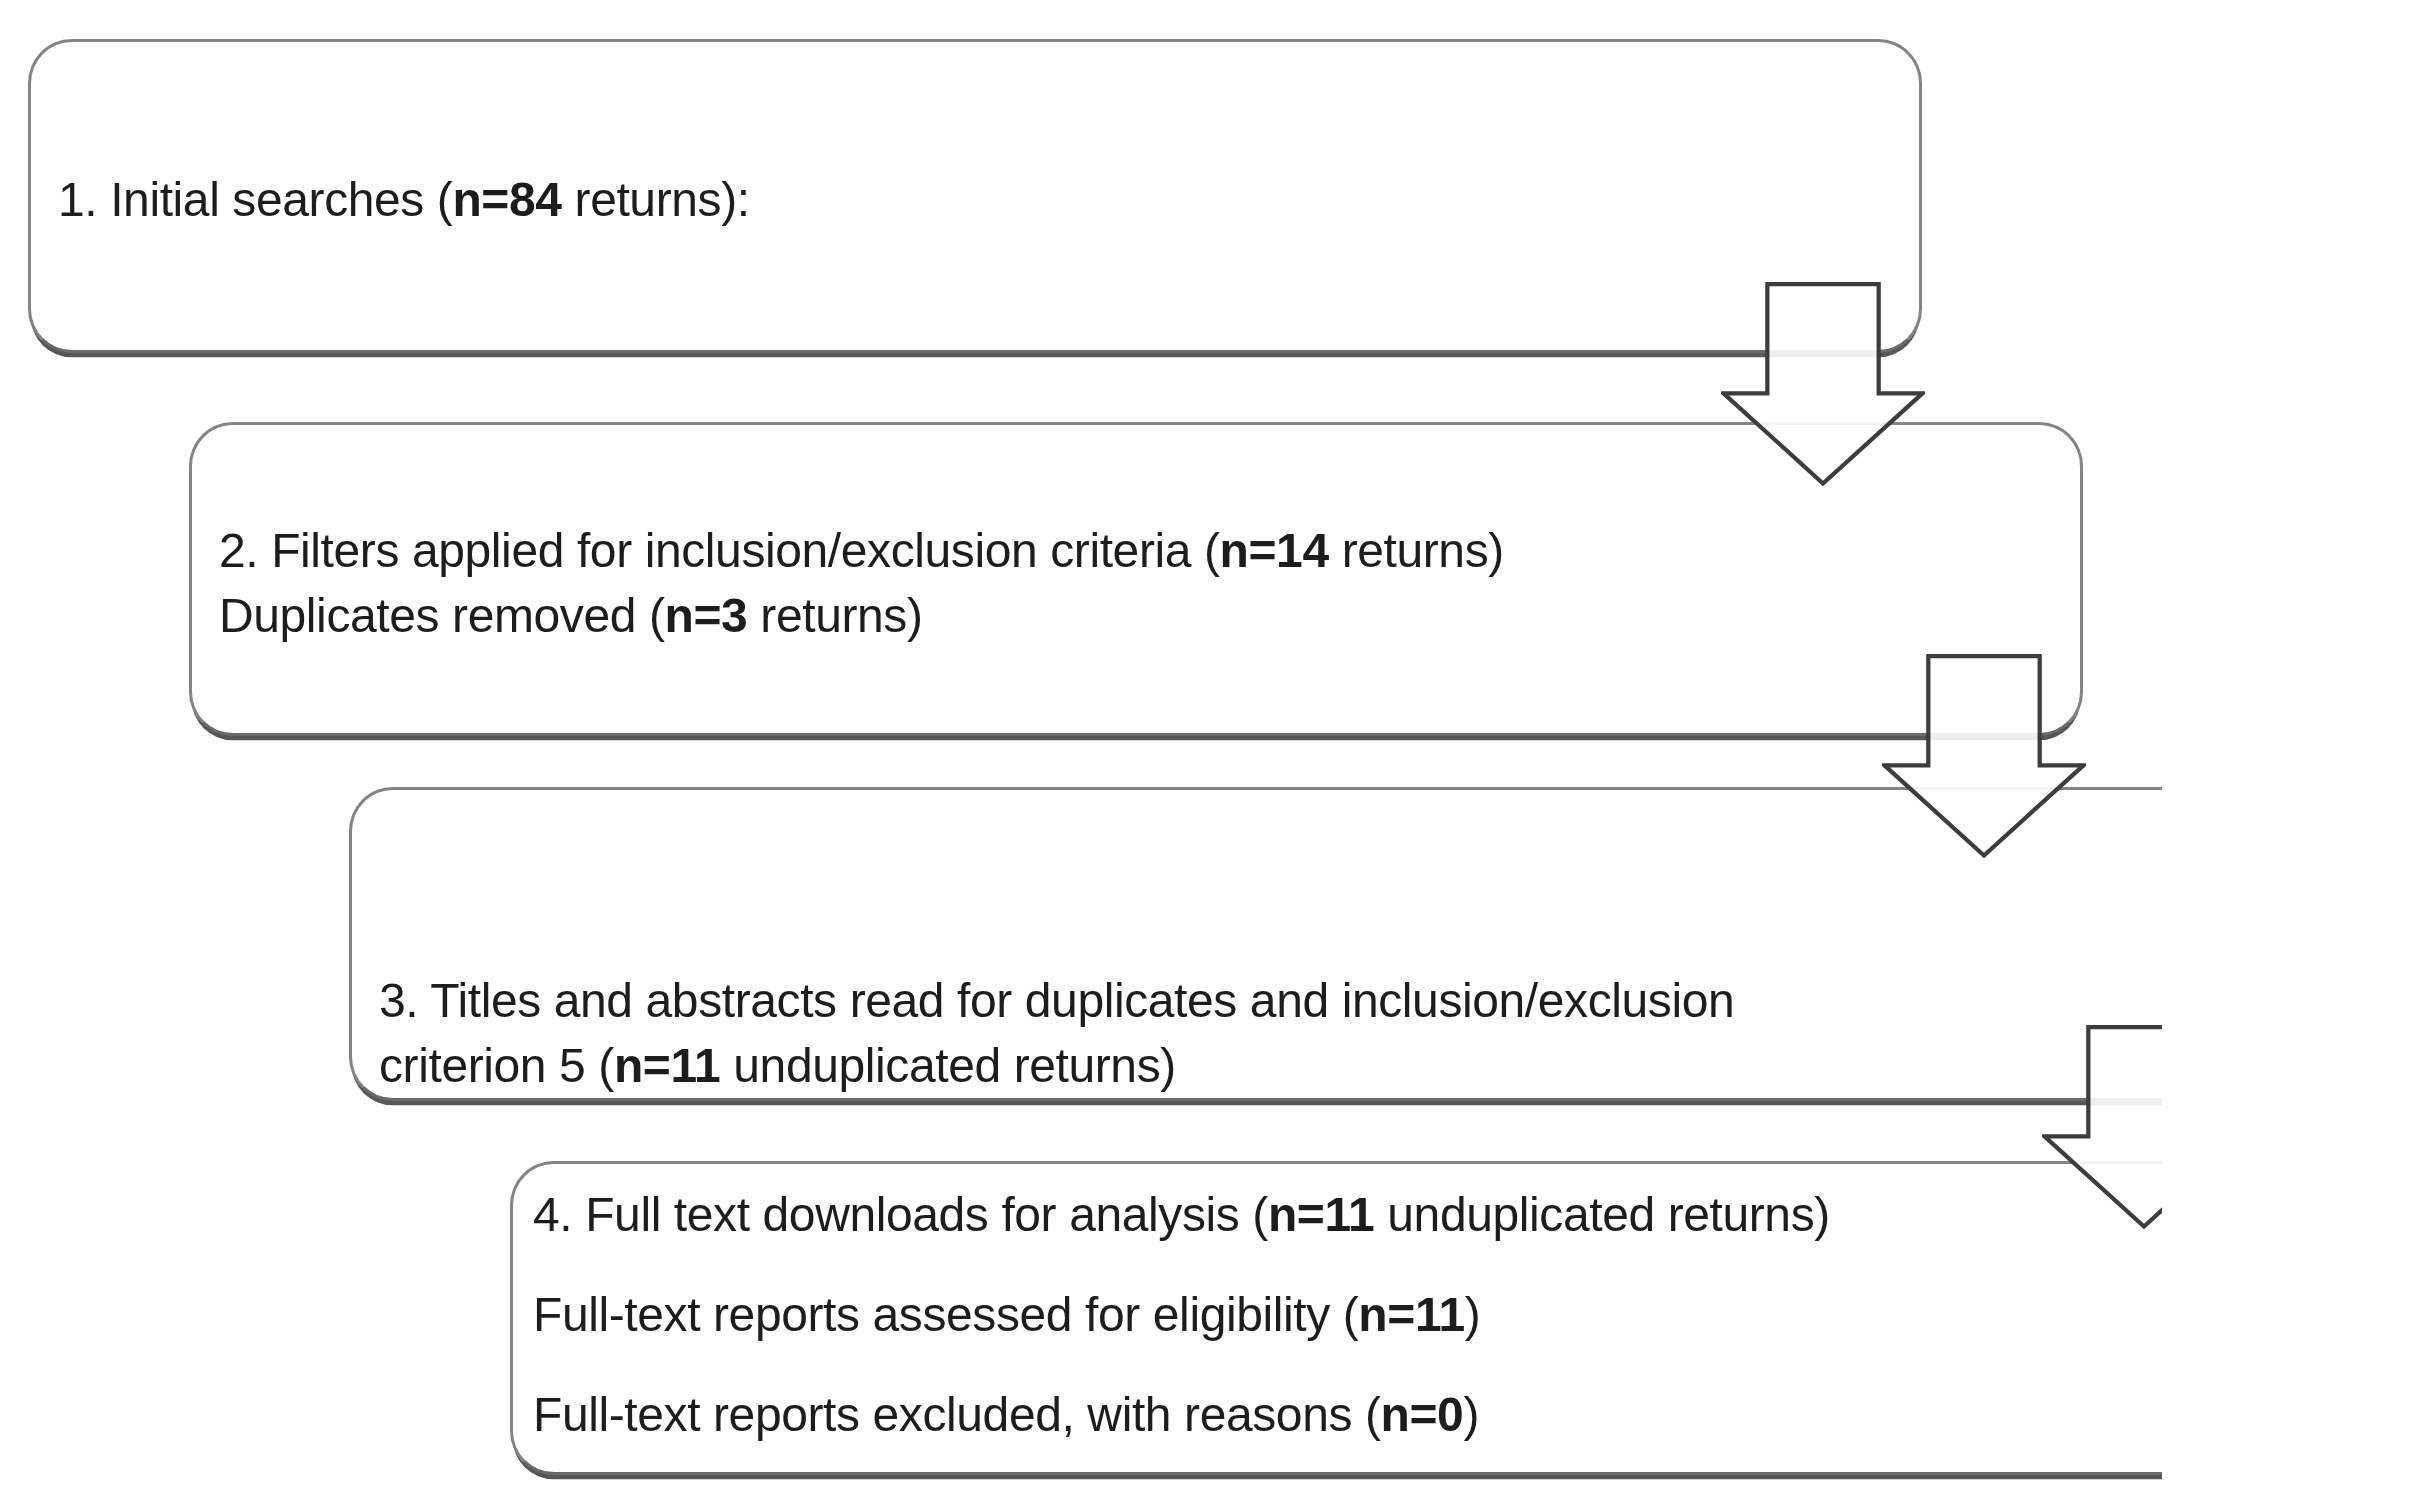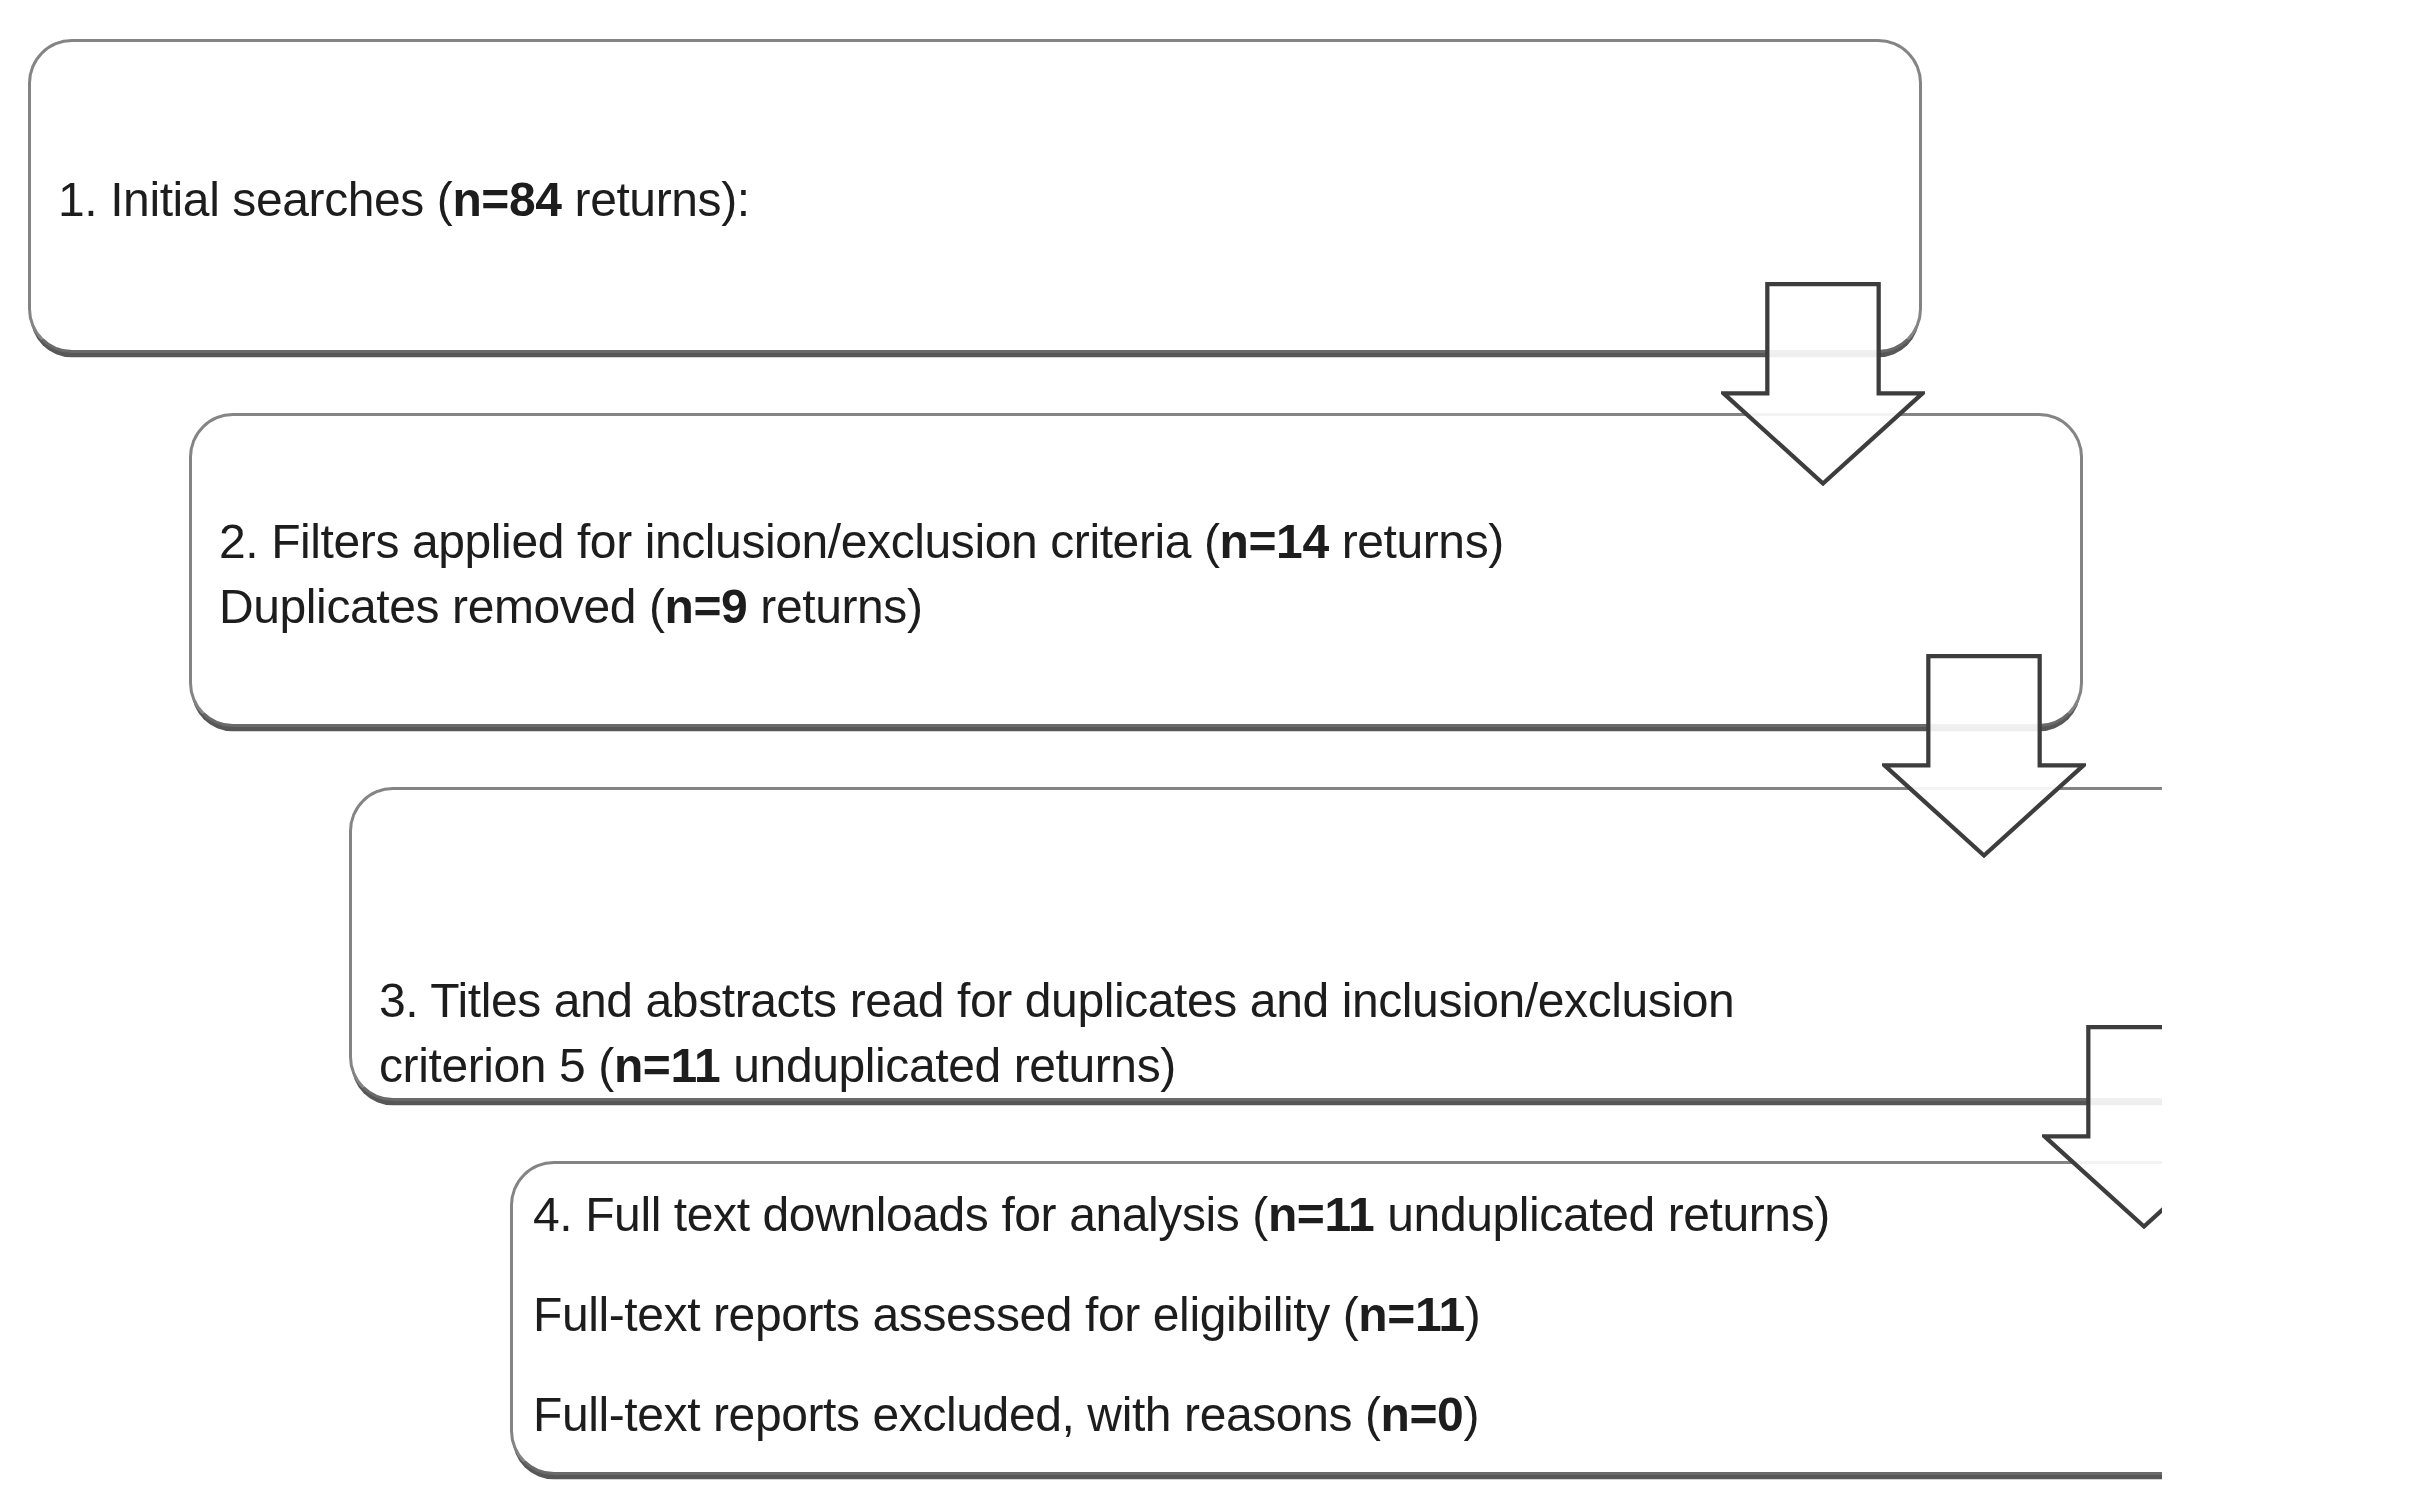--- a/index.html
+++ b/index.html
@@ -20,21 +20,21 @@
     border:3.4px solid #848484;
     border-bottom-color:#6a6a6a;
     border-radius:44px;
     box-shadow:0 6.8px 0 -2.5px #575757;
     display:flex;
     flex-direction:column;
     justify-content:center;
     padding:8.5px 42px 0 27px;
   }
   #box1{left:28px;top:39px;}
-  #box2{left:189px;top:413px;}
+  #box2{left:189px;top:422px;}
   #box3{left:349px;top:787px;justify-content:flex-end;}
   #box4{left:510px;top:1161px;padding-left:20px;}
   .box-text{
     font-size:48px;
     line-height:65px;
     color:#1d1d1d;
     letter-spacing:-0.4px;
   }
   #box1 .box-text{line-height:54px;}
   #box4 .line{margin-bottom:35px;}
@@ -57,21 +57,21 @@
 
   <div class="flow-box" id="box1">
     <div class="box-text">
       <div class="line"><span>1. Initial searches (</span><span class="b">n=84</span><span> returns):</span></div>
     </div>
   </div>
 
   <div class="flow-box" id="box2">
     <div class="box-text">
       <div class="line"><span>2. Filters applied for inclusion/exclusion criteria (</span><span class="b">n=14</span><span> returns)</span></div>
-      <div class="line"><span>Duplicates removed (</span><span class="b">n=9</span><span> returns)</span></div>
+      <div class="line"><span>Duplicates removed (</span><span class="b">n=3</span><span> returns)</span></div>
     </div>
   </div>
 
   <div class="flow-box" id="box3">
     <div class="box-text">
       <div class="line"><span>3. Titles and abstracts read for duplicates and inclusion/exclusion</span></div>
       <div class="line"><span>criterion 5 (</span><span class="b">n=11</span><span> unduplicated returns)</span></div>
     </div>
   </div>
 

